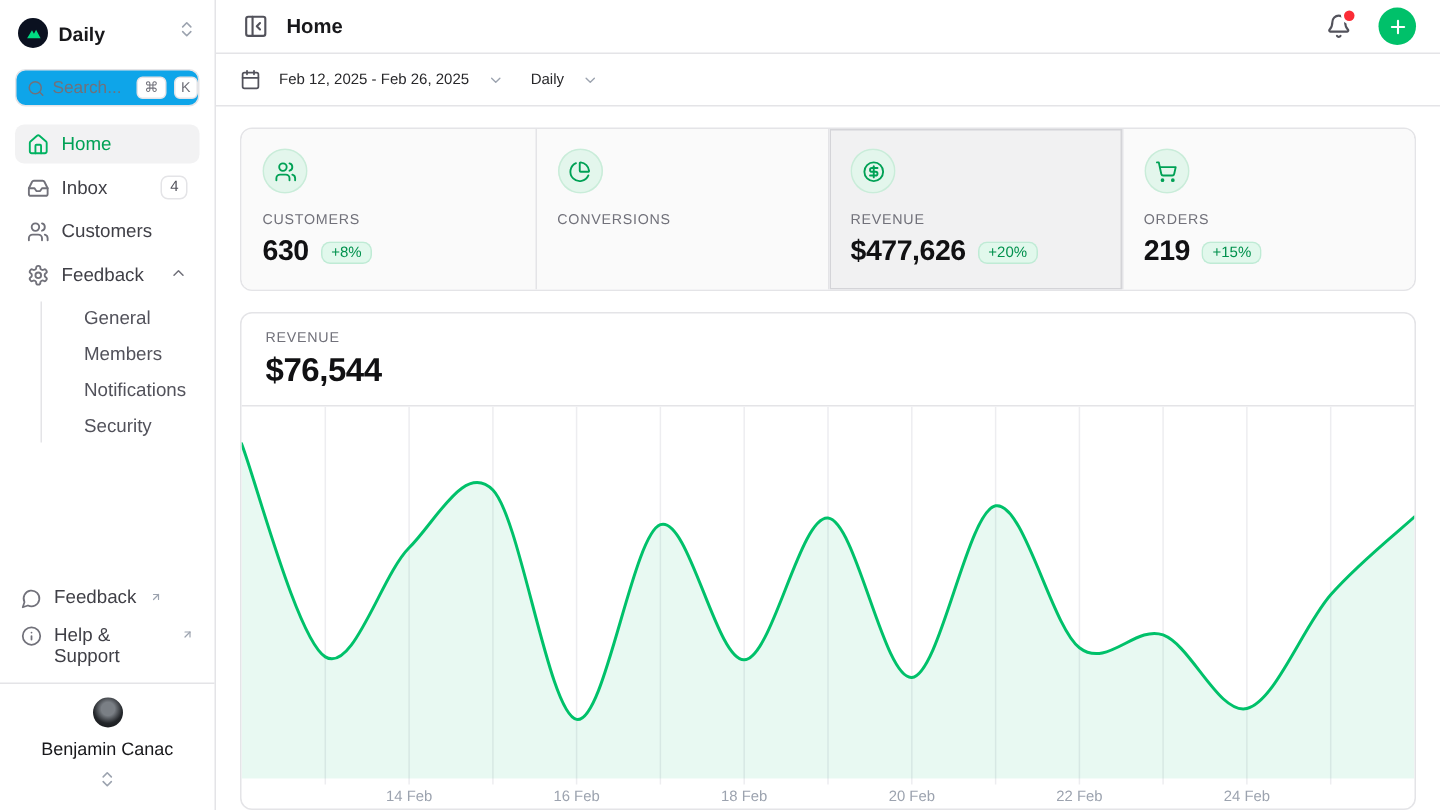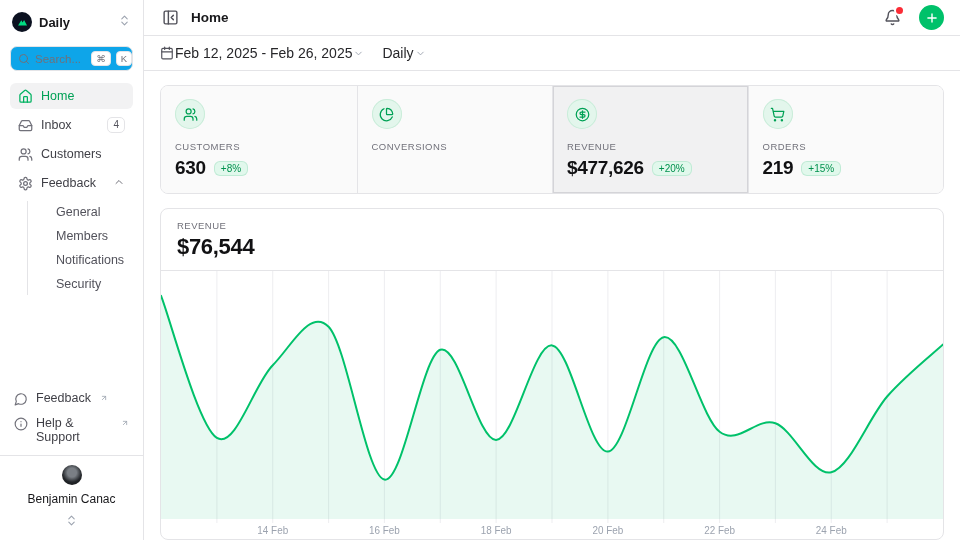--- a/index.html
+++ b/index.html
@@ -61,22 +61,22 @@
   .page-title { font-size:13.5px; font-weight:700; color:#18181b; flex:1; }
   .bell-wrap { position:relative; }
   .bell-dot { position:absolute; top:0; right:0; width:7px; height:7px; border-radius:50%;
     background:#fb2c36; box-shadow:0 0 0 2px #fff; }
   .plus-btn { width:25px; height:25px; border-radius:50%; border:0; background:#00c16a;
     display:flex; align-items:center; justify-content:center; cursor:pointer; margin-left:6px; }
   .plus-btn svg { width:14px; height:14px; stroke:#fff; }
 
   .toolbar { height:38px; border-bottom:1px solid #e4e4e7; display:flex; align-items:center;
     padding:0 16px; gap:18px; }
-  .ghost-btn { display:flex; align-items:center; gap:1px; background:none; border:0;
-    font-size:14px; font-weight:500; color:#27272a; font-family:inherit; cursor:pointer; }
+  .ghost-btn { display:flex; align-items:center; gap:12px; background:none; border:0;
+    font-size:10px; font-weight:500; color:#27272a; font-family:inherit; cursor:pointer; }
   .ghost-btn svg.cal { width:14px; height:14px; stroke:#52525b; }
   .ghost-btn svg.chev { width:11px; height:11px; stroke:#9ca3af; }
 
   .content { padding:14px 16px 0 16px; }
 
   .stats { display:grid; grid-template-columns:repeat(4,1fr); border:1px solid #e4e4e7;
     border-radius:8px; overflow:hidden; }
   .stat-card { background:#fafafa; padding:13px 14px 14px; cursor:pointer; }
   .stat-card + .stat-card { border-left:1px solid #e4e4e7; }
   .stat-card.selected { background:#f1f1f2; box-shadow:inset 0 0 0 1px #d4d4d8; }

